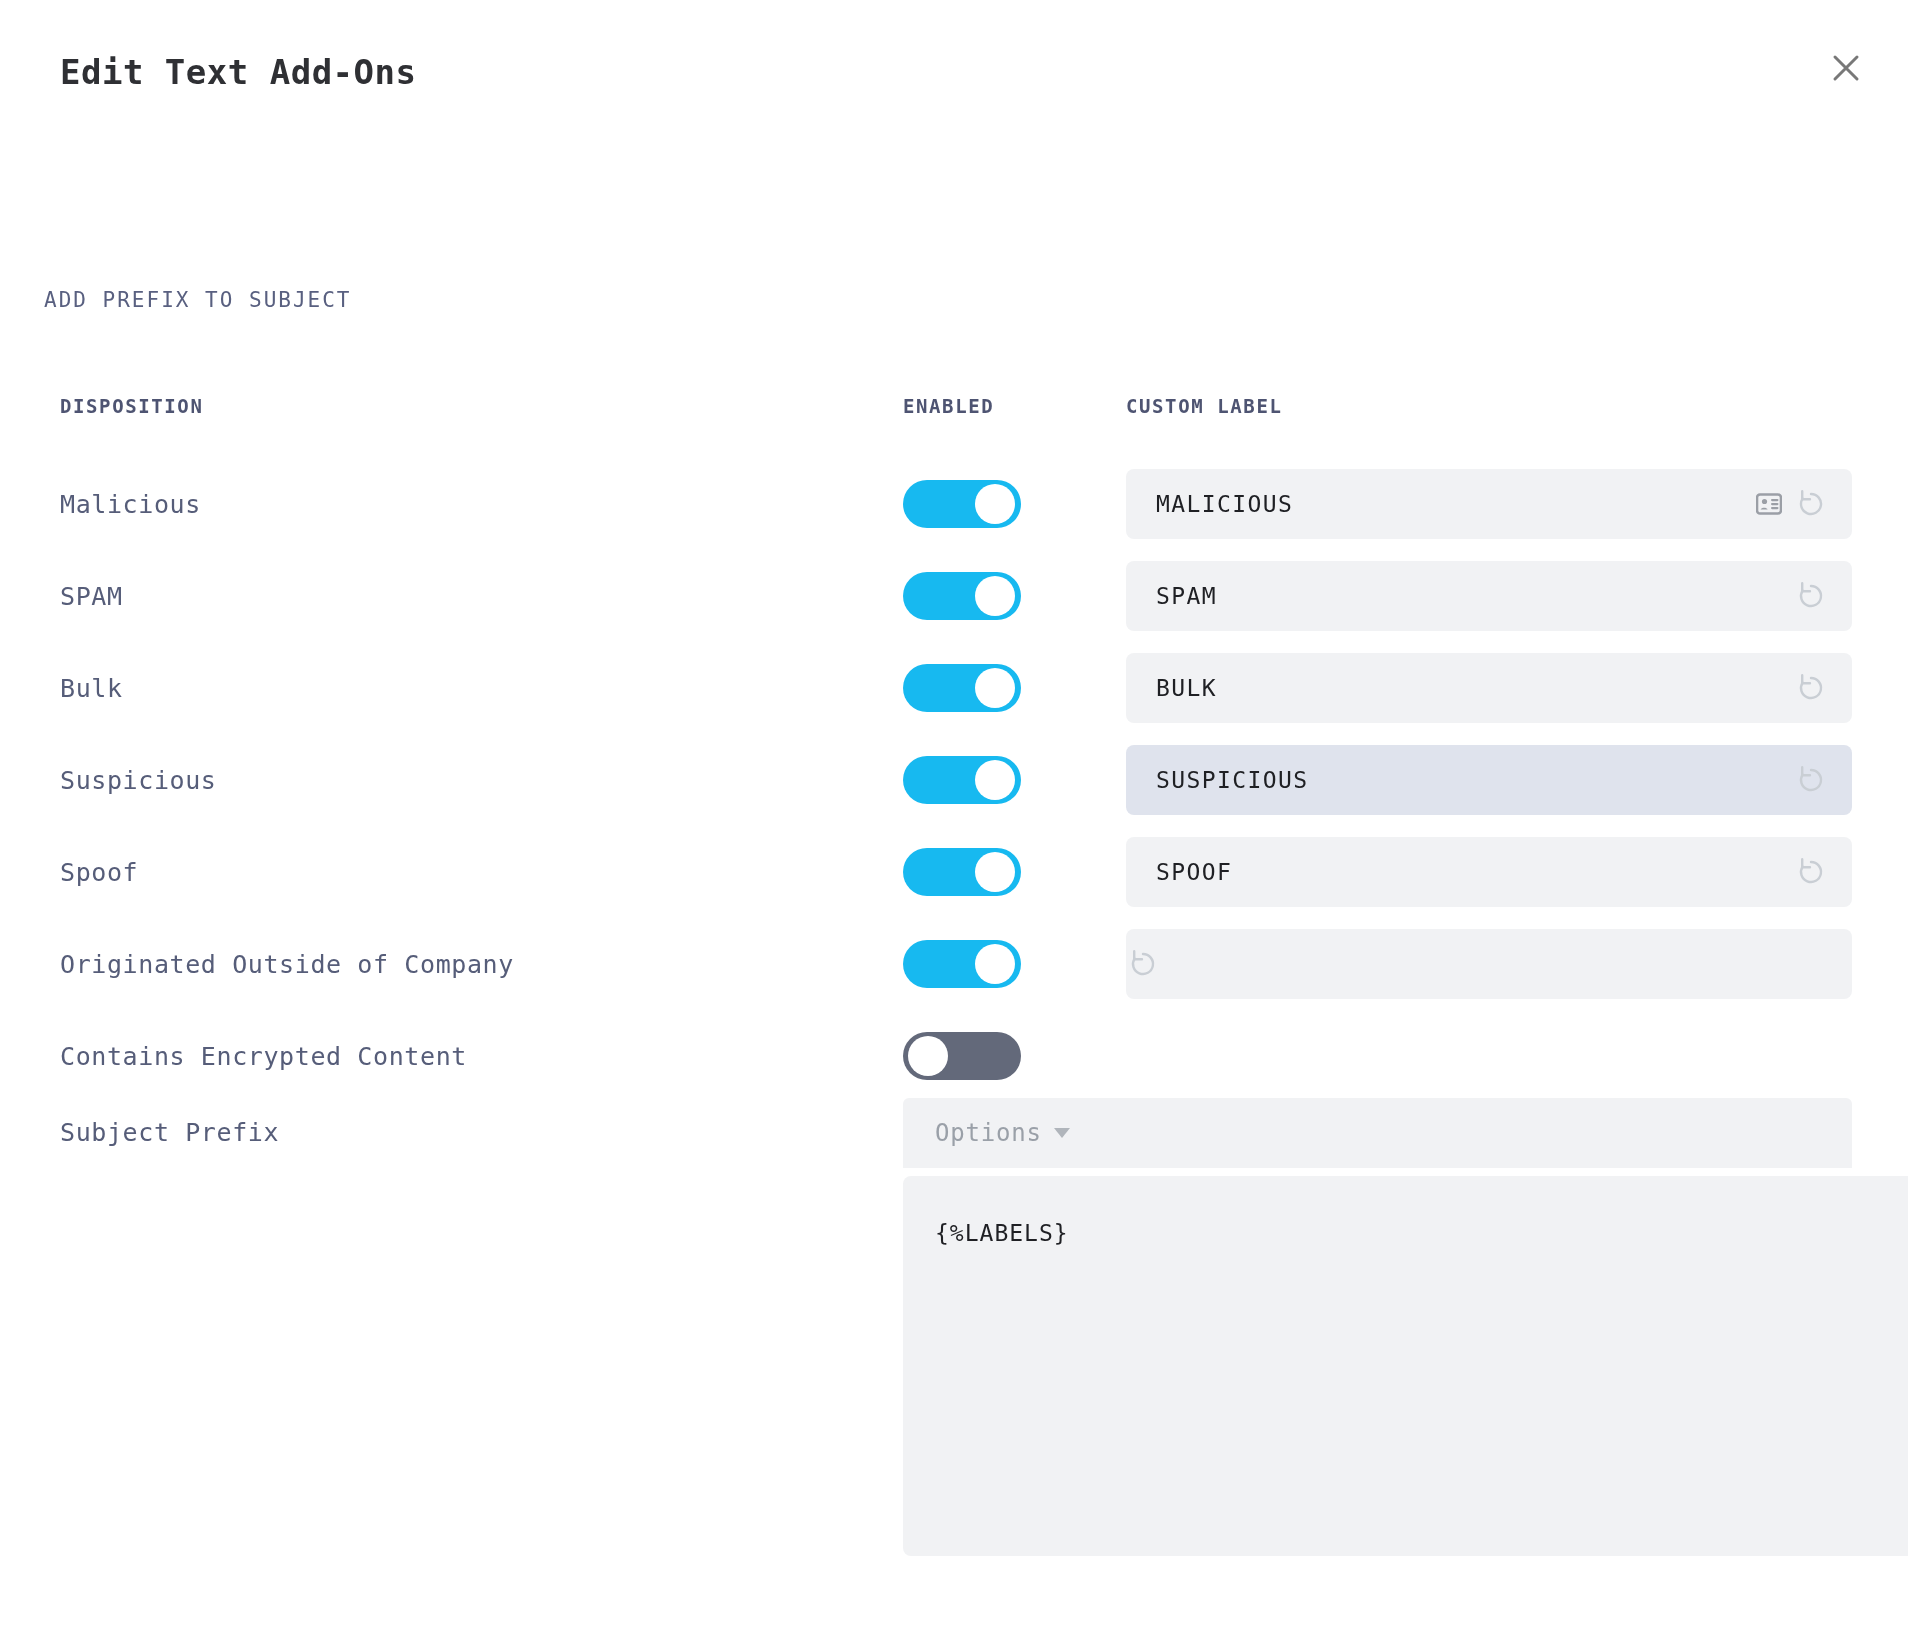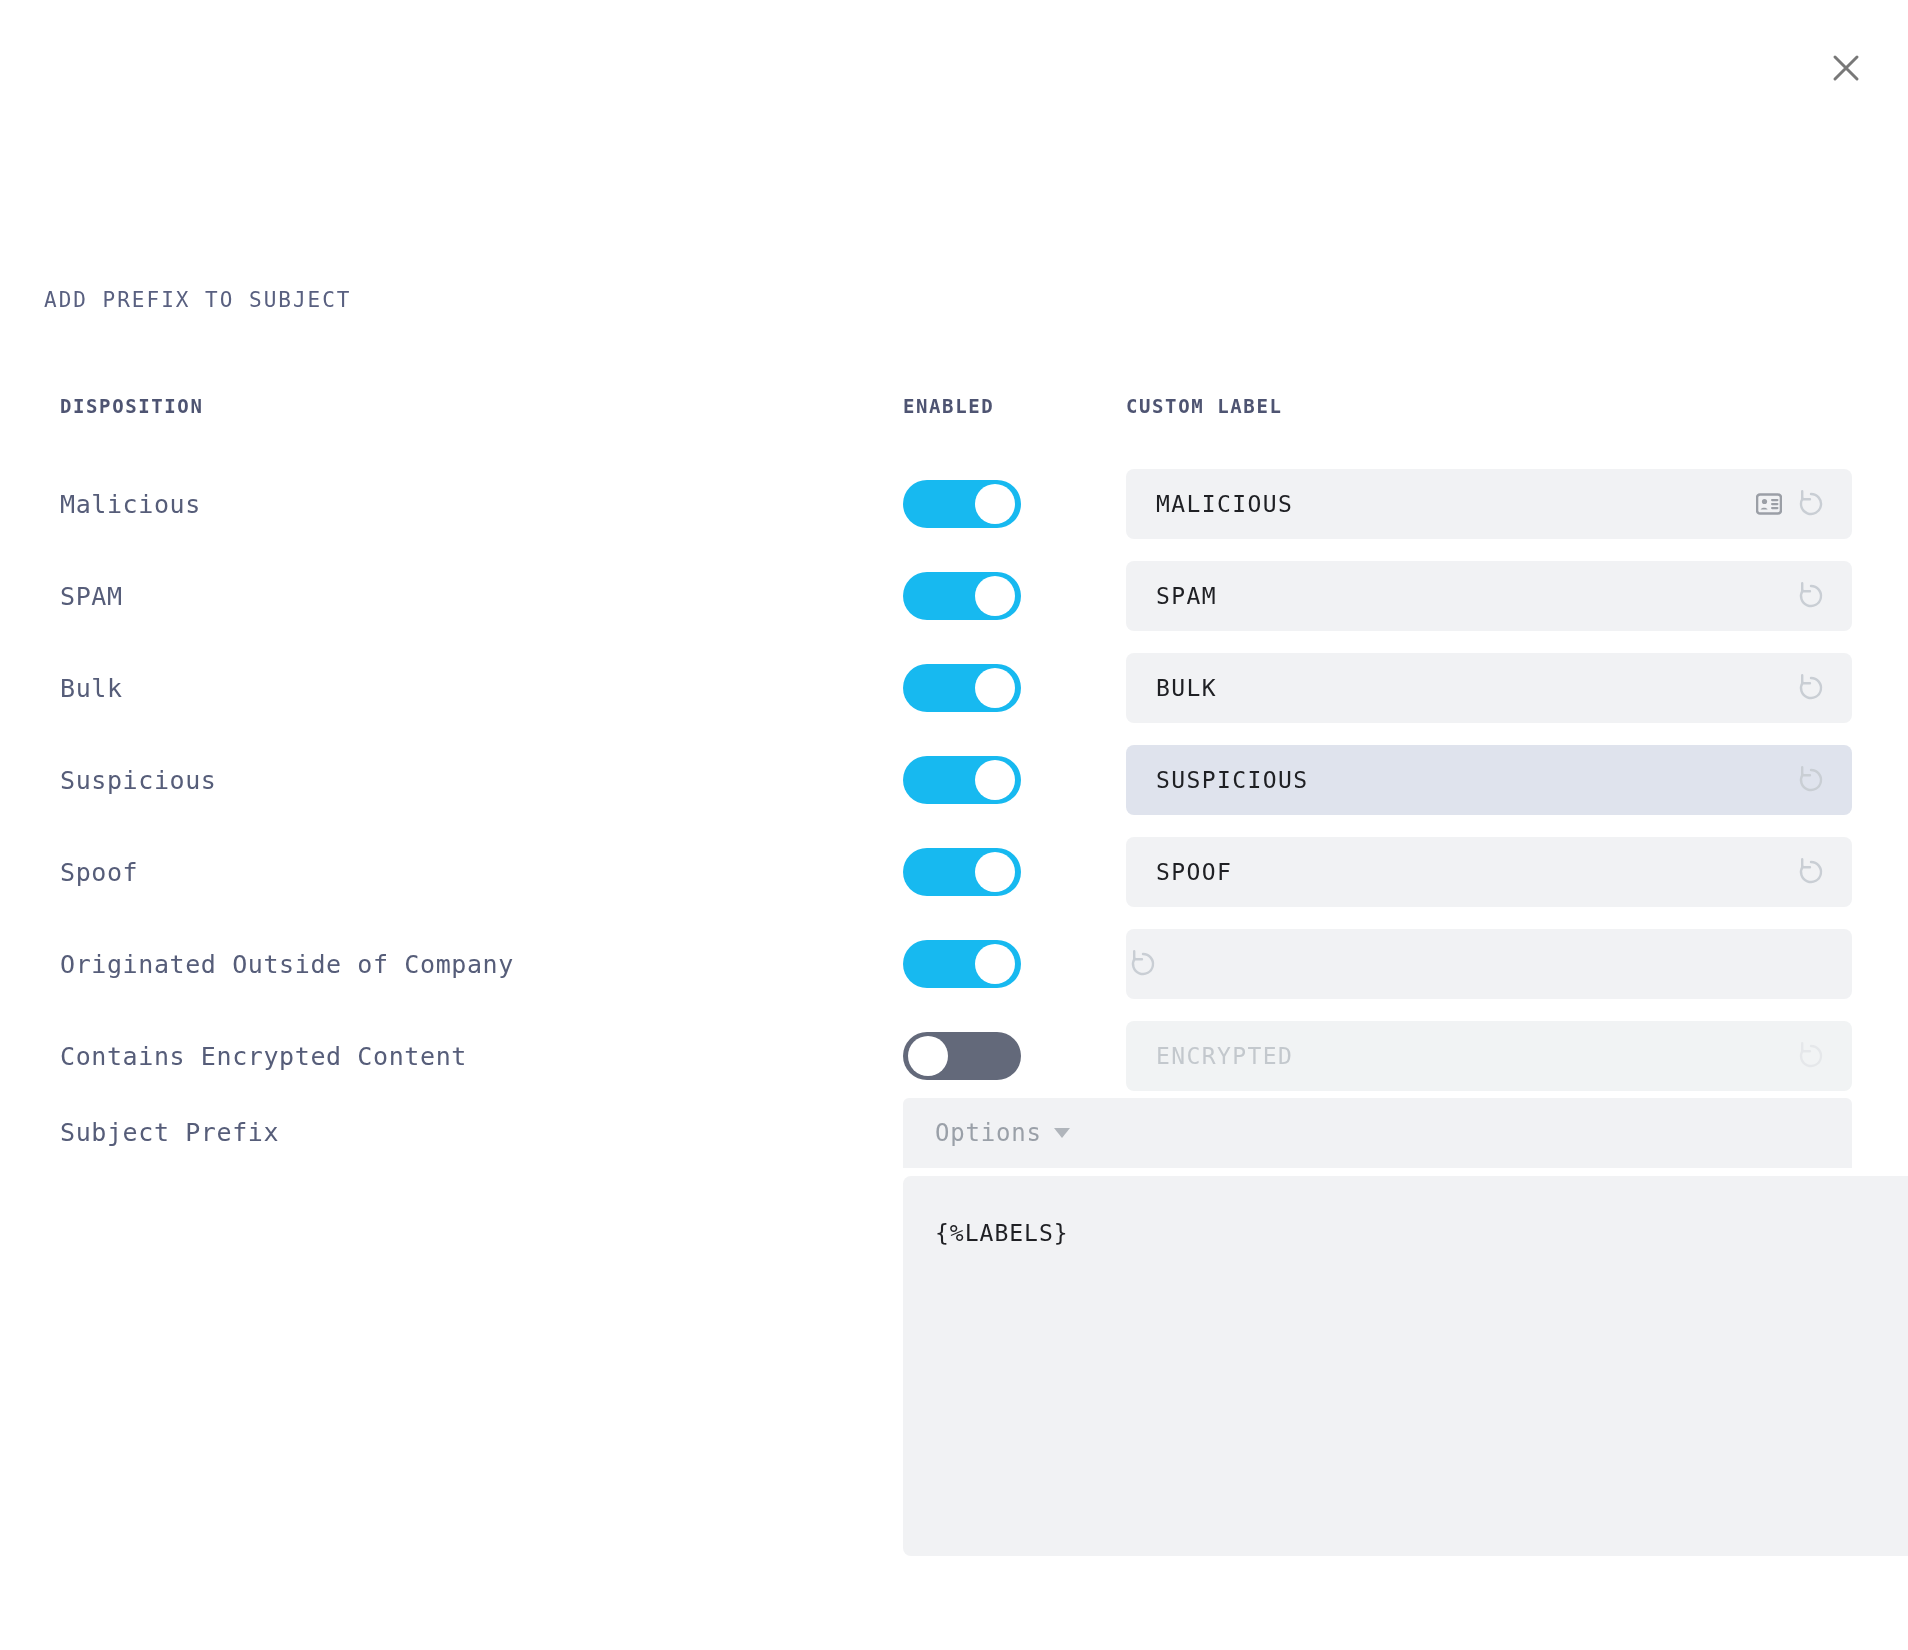--- a/index.html
+++ b/index.html
@@ -200,20 +200,21 @@
     width: 22px;
     height: 22px;
     cursor: nwse-resize;
   }
 </style>
 </head>
 <body>
 
 <div class="page">
 
+  <div class="dialog-title">Edit Text Add-Ons</div>
 
   <div class="close-btn">
     <span>
       <svg width="30" height="30" viewBox="0 0 30 30" fill="none">
         <path d="M4 4 L26 26 M26 4 L4 26" stroke="#787878" stroke-width="3" stroke-linecap="round"></path>
       </svg>
     </span>
   </div>
 
   <div class="section-heading">ADD PREFIX TO SUBJECT</div>
@@ -331,31 +332,20 @@
                 <path d="M8.2 4.2 L8.2 12.2 L16 12.2" stroke="#c9ced4" stroke-width="2.4" stroke-linecap="round" stroke-linejoin="round" fill="none"></path>
               </svg>
             </span>
           </div>
         </div>
       </div>
       <div class="row" style="top: 1010px;">
         <div class="row-label">Contains Encrypted Content</div>
         <div class="toggle off">
           <div class="knob"></div>
-        </div>
-        <div class="label-field disabled">
-          <div class="label-value">ENCRYPTED</div>
-          <div class="field-icons">
-            <span class="field-icon">
-              <svg width="34" height="34" viewBox="0 0 34 34" fill="none">
-                <path d="M17 7 a10 10 0 1 1 -8.4 4.6" stroke="#dcdfe2" stroke-width="2.4" stroke-linecap="round" fill="none"></path>
-                <path d="M8.2 4.2 L8.2 12.2 L16 12.2" stroke="#dcdfe2" stroke-width="2.4" stroke-linecap="round" stroke-linejoin="round" fill="none"></path>
-              </svg>
-            </span>
-          </div>
         </div>
       </div>
     </div>
 
   <div class="row" style="top:1086px;">
     <div class="row-label">Subject Prefix</div>
   </div>
 
   <div class="options-bar">
     <span class="options-label">Options</span>

